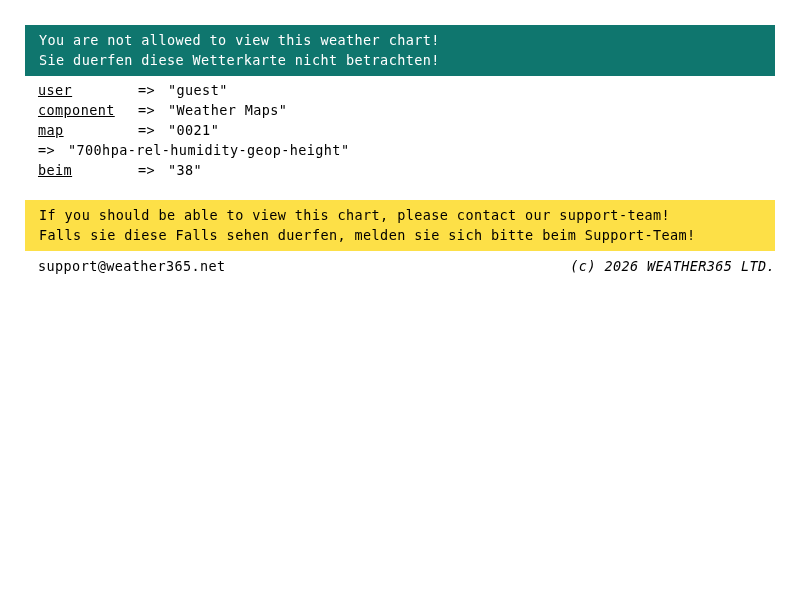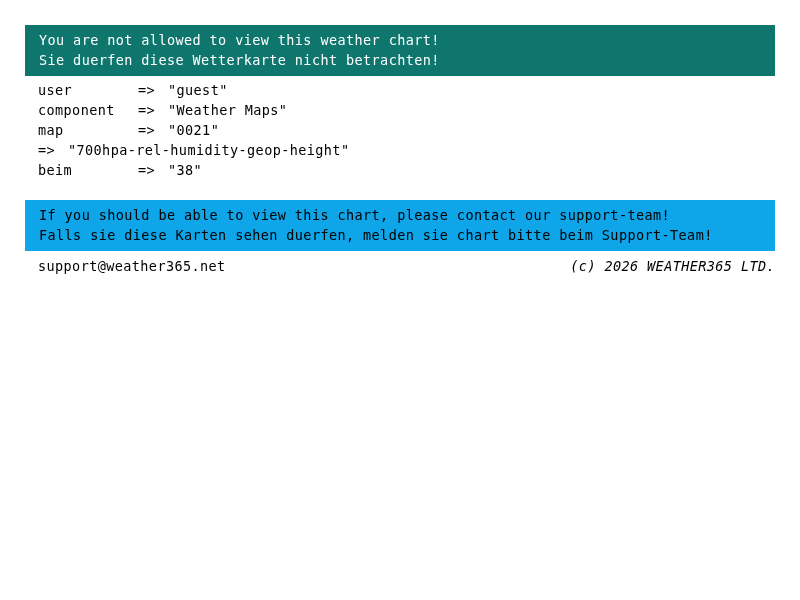--- a/index.html
+++ b/index.html
@@ -34,21 +34,21 @@
     letter-spacing: 0.4px;
     white-space: nowrap;
   }
   .banner-deny {
     top: 25px;
     background: #0f766e;
     color: #ffffff;
   }
   .banner-help {
     top: 200px;
-    background: #0ea5e9;
+    background: #fde047;
     color: #000000;
   }
   .banner-line {
     display: block;
   }
   .params {
     position: absolute;
     left: 38px;
     top: 80px;
     font-size: 13.5px;
@@ -56,20 +56,21 @@
     letter-spacing: 0.4px;
   }
   .param-row {
     display: flex;
     height: 20px;
     align-items: baseline;
   }
   .param-key {
     width: 100px;
     display: inline-block;
+    text-decoration: underline;
   }
   .param-arrow {
     width: 30px;
     display: inline-block;
   }
   .param-val {
     display: inline-block;
     white-space: pre;
   }
   .footer {
@@ -120,21 +121,21 @@
     </div>
     <div class="param-row">
       <span class="param-key">beim</span>
       <span class="param-arrow">=&gt;</span>
       <span class="param-val">"38"</span>
     </div>
   </div>
 
   <div class="banner banner-help">
     <span class="banner-line">If you should be able to view this chart, please contact our support-team!</span>
-    <span class="banner-line">Falls sie diese Karten sehen duerfen, melden sie chart bitte beim Support-Team!</span>
+    <span class="banner-line">Falls sie diese Falls sehen duerfen, melden sie sich bitte beim Support-Team!</span>
   </div>
 
   <div class="footer">
     <span>support@weather365.net</span>
     <span class="footer-right">(c) 2026 WEATHER365 LTD.</span>
   </div>
 
 </div>
 
 </body></html>

